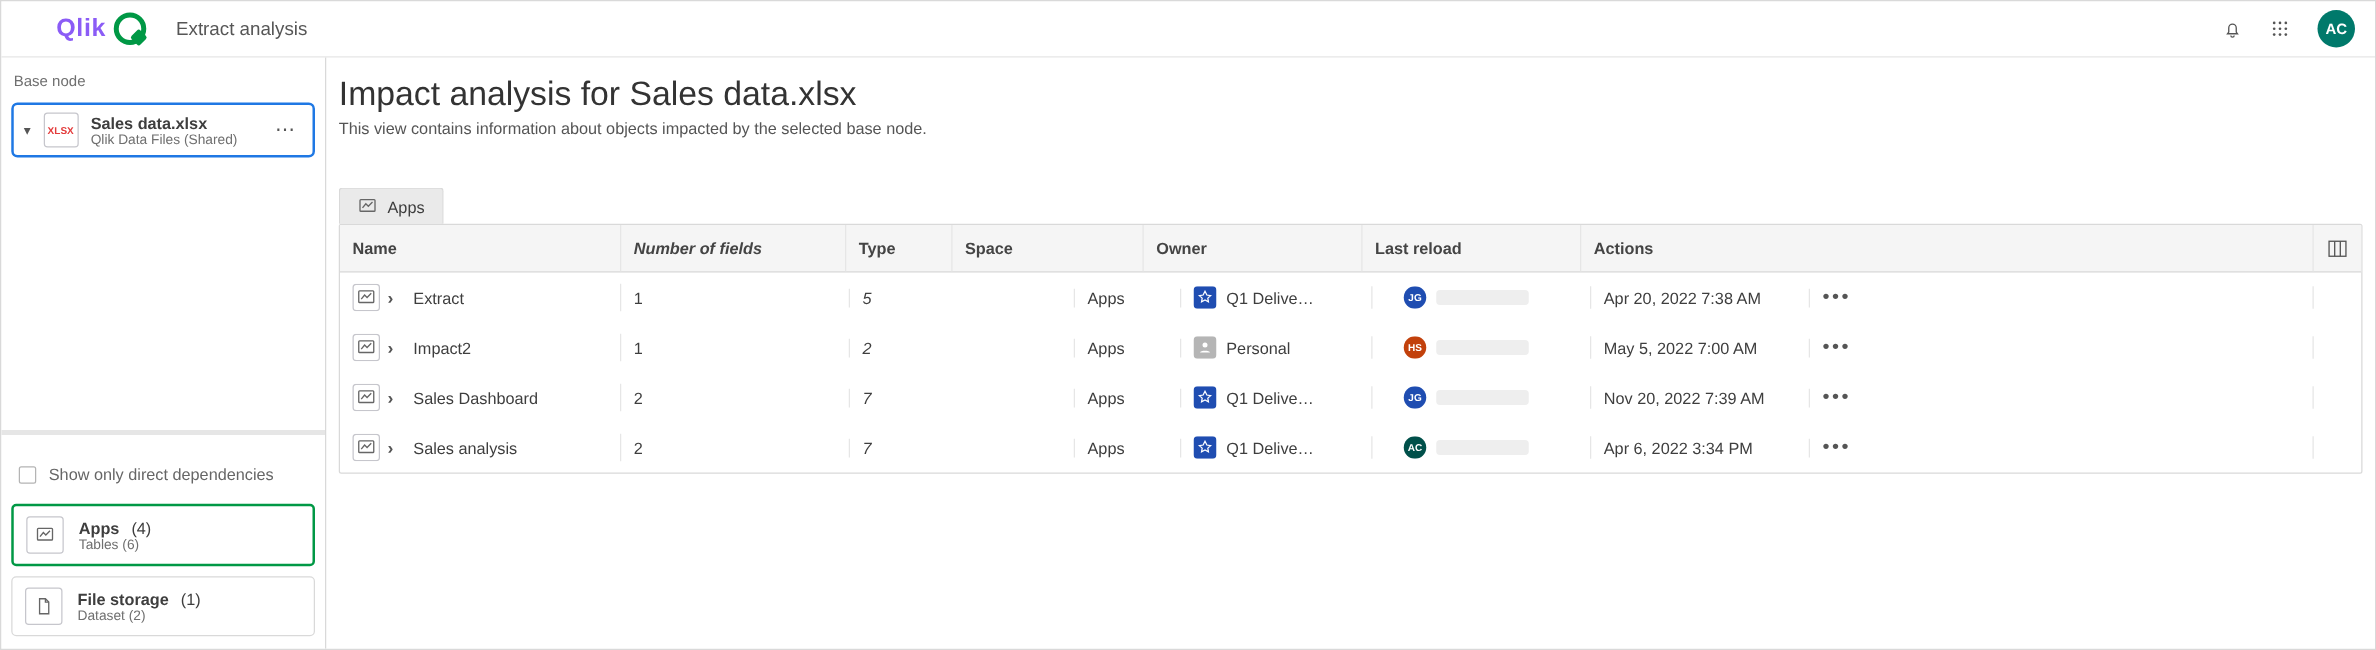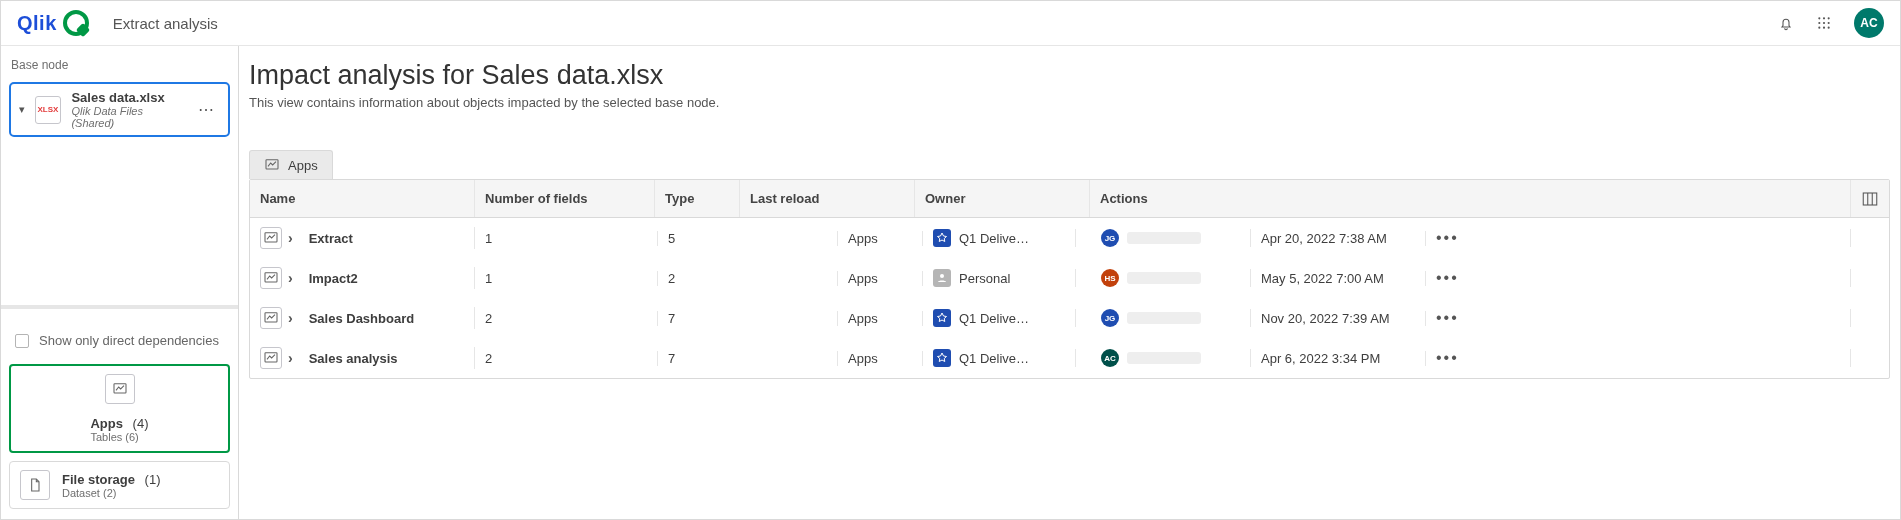--- a/index.html
+++ b/index.html
@@ -45,37 +45,37 @@
   .logo-block { display:flex; align-items:center; gap:6px; }
   .logo-q {
     width:26px; height:26px; border:4px solid var(--logo-teal); border-radius:50%;
     position:relative;
   }
   .logo-q::after{
     content:""; position:absolute; right:-3px; bottom:-3px;
     width:10px; height:10px; background:var(--logo-teal); border-radius:2px;
     transform:rotate(45deg);
   }
-  .logo-word { font-weight:700; font-size:20px; letter-spacing:.5px; color:#1d4ed8; }
+  .logo-word { font-weight:700; font-size:20px; letter-spacing:.5px; color:#8b5cf6;margin-left:28px; }
   .page-title-top { font-size:15px; color:#565656; font-weight:400; }
   .topbar-spacer{flex:1}
   .topbar-actions { display:flex; align-items:center; gap:22px; }
   .bell, .grid9 { cursor:pointer; display:inline-flex; }
   .avatar-btn {
     width:30px; height:30px; border-radius:50%;
     background:var(--avatar-teal); color:#fff;
     display:flex; align-items:center; justify-content:center;
     font-size:12px; font-weight:600;
     cursor:pointer;
   }
 
   
   .body { flex:1; display:flex; min-height:0; }
   .sidebar {
-    width:238px;
+    width:260px;
     border-right:1px solid var(--border);
     display:flex;
     flex-direction:column;
     padding:10px 8px 10px 8px;
     gap:8px;
   }
   .side-label { font-size:12px; color:var(--text-muted); padding:2px 2px; }
   .base-card {
     border:2px solid var(--sel-blue);
     border-radius:5px;
@@ -85,37 +85,37 @@
     padding:6px 8px;
   }
   .chev-down { font-size:11px; color:#555; cursor:pointer; }
   .file-icon {
     width:28px; height:28px; border:1px solid #c6c6cc; border-radius:3px;
     display:flex; align-items:center; justify-content:center;
     font-size:8px; font-weight:700; color:#e33b3b; background:#fff;text-align:center;
   }
   .base-card .meta { display:flex; flex-direction:column; }
   .base-card .name { font-size:13px; font-weight:600; }
-  .base-card .sub  { font-size:11px; color:var(--text-muted);font-style:italic; }
+  .base-card .sub  { font-size:11px; color:var(--text-muted); }
   .more-dots { font-size:16px; color:#555; cursor:pointer; letter-spacing:2px; padding:2px 4px; margin-left:auto; }
 
   .side-spacer { flex:1; border-bottom:4px solid var(--border-light); margin:8px -8px; }
   .chk-row { display:flex; align-items:center; gap:10px; color:#666; font-size:13px; padding:8px 6px; cursor:pointer;}
   .chk-box { width:14px; height:14px; border:1px solid #b4b4b4; border-radius:2px; }
 
   .cat-card {
     border:1px solid var(--border);
     border-radius:4px;
     display:flex;
     align-items:center;
     gap:12px;
     padding:8px 10px;
     cursor:pointer;
   }
-  .cat-card.sel { border:2px solid var(--sel-green);flex-direction:column; }
+  .cat-card.sel { border:2px solid var(--sel-green); }
   .cat-icon {
     width:30px; height:30px; border:1px solid #c6c6cc; border-radius:3px;
     display:flex; align-items:center; justify-content:center;
   }
   .cat-meta { display:flex; flex-direction:column; }
   .cat-title { font-size:13px; font-weight:600; }
   .cat-sub   { font-size:11px; color:var(--text-muted); }
 
   
   .main { flex:1; display:flex; flex-direction:column; padding:14px 0 10px 0; min-width:0;}
@@ -148,34 +148,34 @@
     height:38px;
     display:flex;
   }
   .gcell { padding:0 10px; font-size:13px; border-right:1px solid var(--border-light); overflow:hidden; text-overflow:ellipsis; white-space:nowrap; }
   .ghead .gcell:last-child, .grow .gcell:last-child { border-right:none; }
   .grow { height:40px; display:flex; }
   .grow + .grow { border-top:0px solid var(--border); }
 
   .c-name   { width:225px; }
   .c-tables { width:183px; }
-  .c-fields { width:180px; }
+  .c-fields { width:180px;font-style:italic; }
   .c-type   { width:85px; }
   .c-space  { width:153px; }
   .c-owner  { width:175px; }
   .c-reload { width:175px; }
   .c-actions{ width:110px; flex:1; }
   .c-cols   { width:38px; display:flex; align-items:center; justify-content:center; }
 
   .app-icon-sm {
     width:22px; height:22px; border:1px solid #c6c6cc; border-radius:3px;
     display:flex; align-items:center; justify-content:center; margin-right:6px;
   }
   .row-chev { font-size:14px; font-weight:bold; margin-right:6px; color:#555; cursor:pointer; }
-  .row-name { font-weight:700;padding-left:10px; }
+  .row-name { font-weight:400;padding-left:10px; }
 
   .space-icon {
     width:18px; height:18px; border-radius:3px; background:#1f4db1;
     margin-right:8px; display:inline-flex; align-items:center; justify-content:center;
   }
   .space-icon.personal { background:#b5b5b5; }
   .owner-av {
     width:18px; height:18px; border-radius:50%;
     display:inline-flex; align-items:center; justify-content:center;
     color:#fff; font-size:8px; font-weight:700; margin-right:8px;margin-left:15px;
@@ -294,22 +294,23 @@
           <span>Apps</span>
         </div>
       </div>
     </div>
 
     <div class="grid">
       <div class="ghead">
         <div class="gcell c-name">Name</div>
         <div class="gcell c-fields">Number of fields</div>
         <div class="gcell c-type">Type</div>
+        <div class="gcell c-space">Space</div>
+        <div class="gcell c-owner">Owner</div>
         <div class="gcell c-reload">Last reload</div>
-        <div class="gcell c-owner">Owner</div>
         <div class="gcell c-actions">Actions</div>
         <div class="gcell c-cols">
           <svg class="icn-col" viewBox="0 0 24 24">
               <rect x="3" y="4" width="18" height="16"></rect>
               <line x1="9" y1="4" x2="9" y2="20"></line>
               <line x1="15" y1="4" x2="15" y2="20"></line>
             </svg>
         </div>
       </div>
       <div id="rows">

